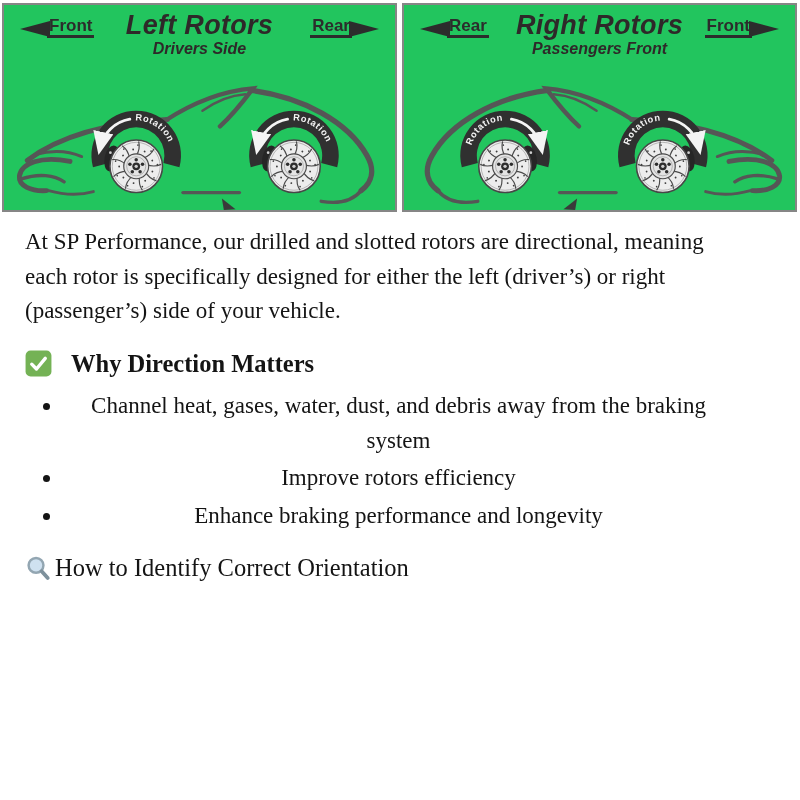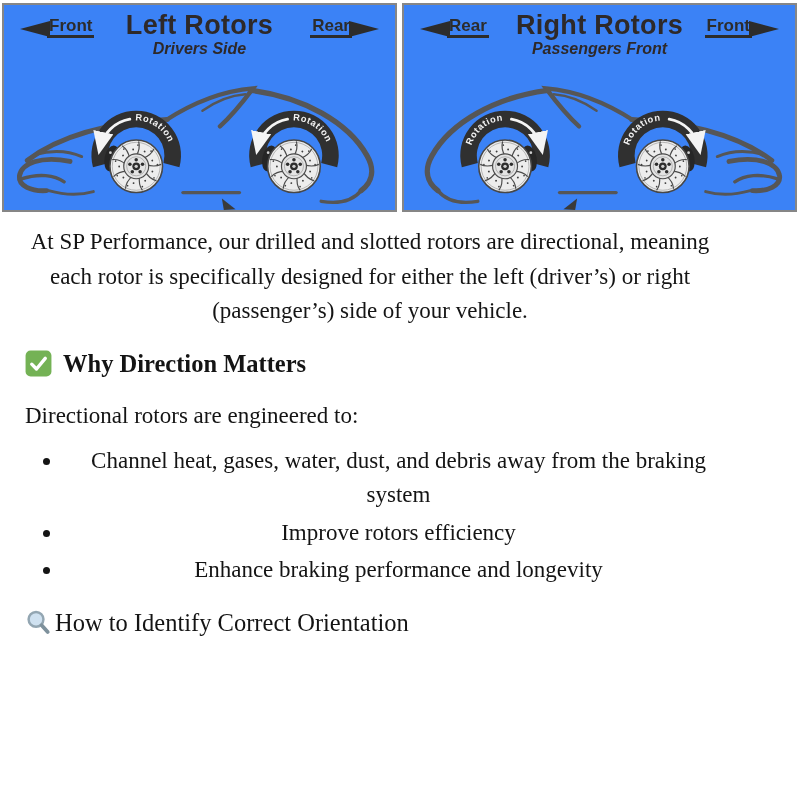--- a/index.html
+++ b/index.html
@@ -2,41 +2,41 @@
 <html><head>
 <meta charset="utf-8">
 <style>
   html,body{margin:0;padding:0;}
   body{
     width:800px;height:800px;background:#ffffff;overflow:hidden;
     font-family:"Liberation Serif",serif;color:#141414;
   }
   
   .diagram{display:flex;gap:5px;padding:3px 3px 0 2px;}
-  .panel{flex:1;border:2px solid #868686;background:#3b82f6;height:209px;box-sizing:border-box;}
+  .panel{flex:1;border:2px solid #868686;background:#22c55e;height:209px;box-sizing:border-box;}
   .panel-header{position:relative;height:54px;padding-top:7px;}
   .dir-label{position:absolute;top:12px;display:flex;align-items:flex-end;}
   .dir-label.at-left{left:16px;}
   .dir-label.at-right{right:16px;}
   .tri{width:0;height:0;border-top:8px solid transparent;border-bottom:8px solid transparent;margin-bottom:1px;}
   .tri-left{border-right:30px solid #2c2c2c;margin-right:-3px;}
   .tri-right{border-left:30px solid #2c2c2c;margin-left:-3px;}
   .dir-text{font-family:"Liberation Sans",sans-serif;font-weight:bold;font-size:17px;
     color:#2c2c2c;border-bottom:3px solid #2c2c2c;padding:0 2px 0 2px;line-height:1.05;}
   .panel-title{font-family:"Liberation Sans",sans-serif;font-weight:bold;font-size:27px;
-    color:#2e2929;text-align:center;line-height:1.0;letter-spacing:0.3px;}
+    color:#2e2929;text-align:center;line-height:1.0;letter-spacing:0.3px;font-style:italic;}
   .panel-subtitle{font-family:"Liberation Sans",sans-serif;font-weight:bold;font-style:italic;
     font-size:16px;color:#2e2929;text-align:center;margin-top:1px;}
   .car-svg{display:block;width:100%;height:148px;}
   .rot-text{font-family:"Liberation Sans",sans-serif;font-weight:bold;font-size:9.5px;
     fill:#f4f4f4;letter-spacing:0.7px;}
   
   .content{padding:4px 30px 0 25px;font-size:23px;}
-  .intro{margin:9px 0 0 0;line-height:1.5;max-width:690px;text-align:center;}
-  .section-heading{display:flex;align-items:center;gap:11px;font-size:24.5px;
+  .intro{margin:9px 0 0 0;line-height:1.5;max-width:690px;}
+  .section-heading{display:flex;align-items:center;gap:19px;font-size:24.5px;
     margin:20px 0 0 0;font-weight:bold;line-height:1.25;}
   .section-heading.regular{font-weight:normal;gap:3px;}
   .emoji-icon{flex:0 0 auto;display:inline-flex;}
   .lead{margin:20px 0 0 0;line-height:1.5;}
   ul.bullets{margin:10px 0 0 0;padding-left:38px;text-align:center;}
   ul.bullets li{line-height:1.5;margin:0 0 3px 0;padding-left:3px;max-width:665px;}
   ul.bullets.second{margin-top:12px;}
 </style>
 </head>
 <body>
@@ -174,21 +174,20 @@
   <h2 class="section-heading">
     <span class="emoji-icon">
       <svg width="27" height="27" viewBox="0 0 24 24">
         <rect x="0.5" y="0.5" width="23" height="23" rx="4.5" fill="#74b255"></rect>
         <path d="M6 12.6 L10.2 16.9 L18 7.4" fill="none" stroke="#ffffff" stroke-width="3" stroke-linecap="round" stroke-linejoin="round"></path>
       </svg>
     </span>
     <span>Why Direction Matters</span>
   </h2>
 
-  <p class="lead">Directional rotors are engineered to:</p>
 
   <ul class="bullets">
     <li>Channel heat, gases, water, dust, and debris away from the braking system</li>
     <li>Improve rotors efficiency</li>
     <li>Enhance braking performance and longevity</li>
   </ul>
 
   <h2 class="section-heading regular">
     <span class="emoji-icon">
       <svg width="27" height="27" viewBox="0 0 24 24">

